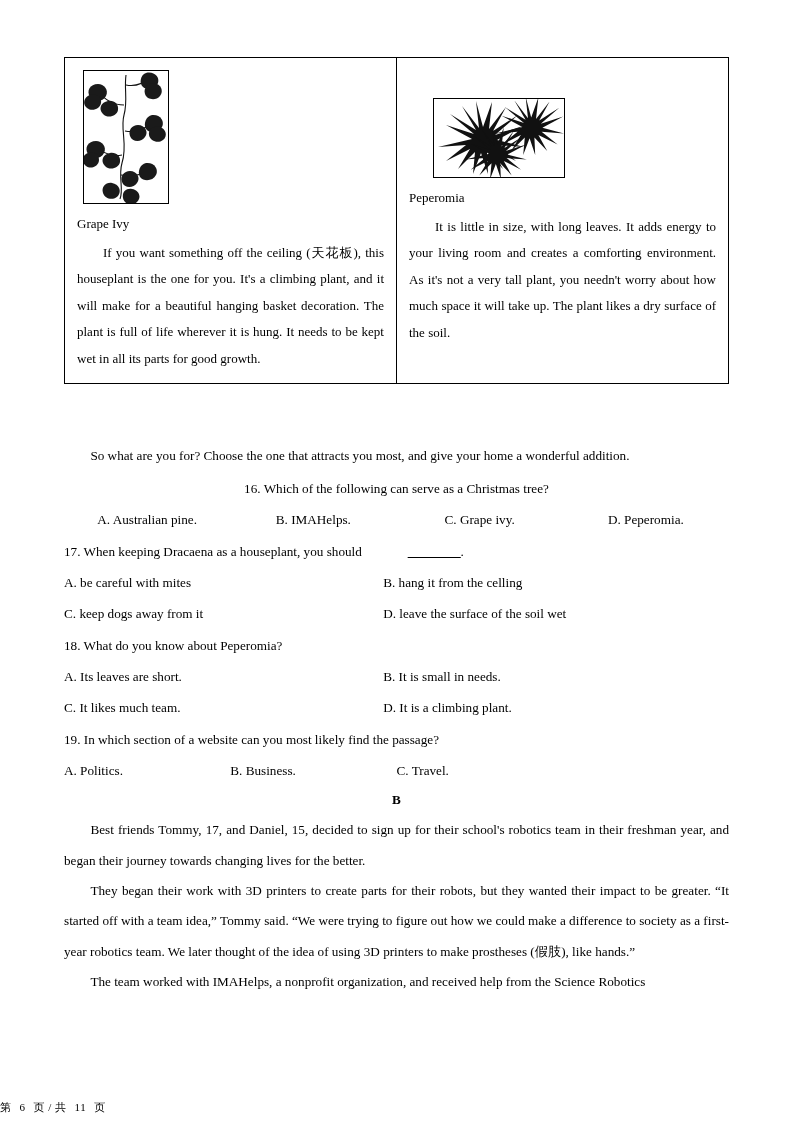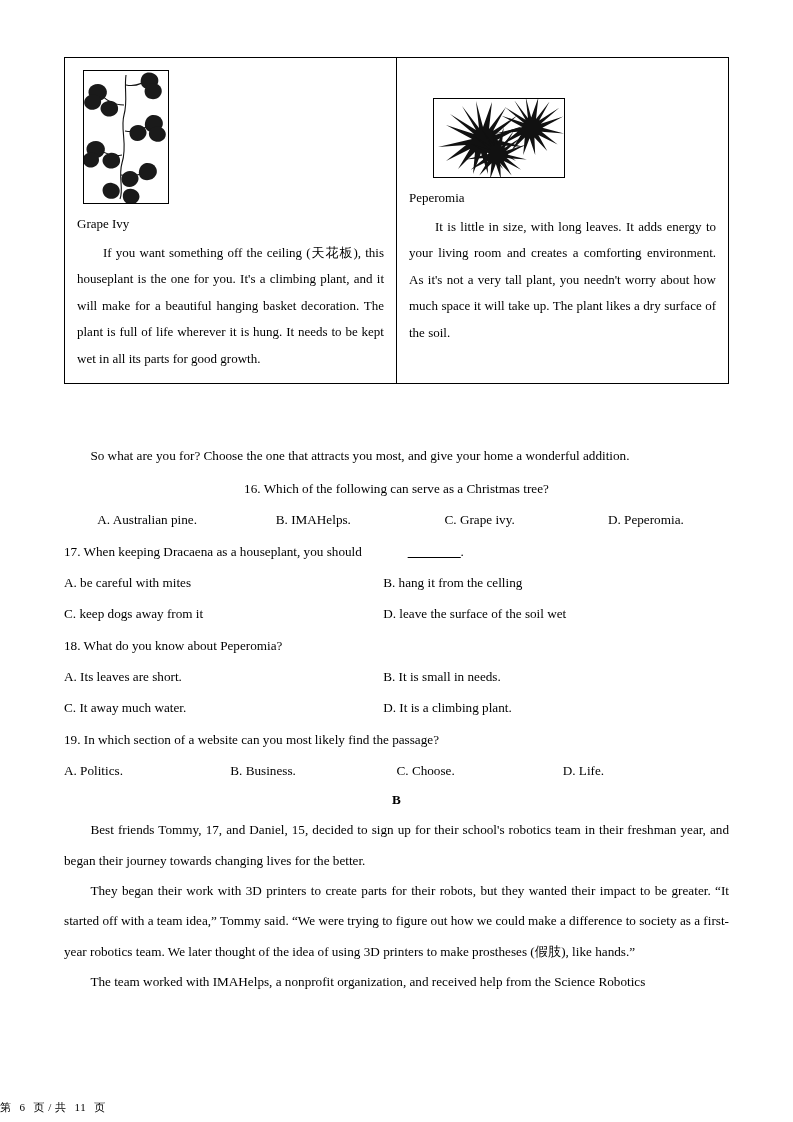--- a/index.html
+++ b/index.html
@@ -210,32 +210,31 @@
     </div>
   </div>
 
   <div class="body-block" style="top: 630px;">
     <div class="q-line">18. What do you know about Peperomia?</div>
     <div class="opt-row opt-2">
       <div><span class="opt">A. Its leaves are short.</span></div>
       <div><span class="opt">B. It is small in needs.</span></div>
     </div>
     <div class="opt-row opt-2">
-      <div><span class="opt">C. It away much water.</span></div>
+      <div><span class="opt">C. It likes much team.</span></div>
       <div><span class="opt">D. It is a climbing plant.</span></div>
     </div>
   </div>
 
   <div class="body-block" style="top: 724px;">
     <div class="q-line">19. In which section of a website can you most likely find the passage?</div>
     <div class="opt-row opt-4">
       <div><span class="opt">A. Politics.</span></div>
       <div><span class="opt">B. Business.</span></div>
-      <div><span class="opt">C. Choose.</span></div>
-      <div><span class="opt">D. Life.</span></div>
+      <div><span class="opt">C. Travel.</span></div>
     </div>
   </div>
 
   <div class="body-block" style="top: 785px;">
     <div class="section-letter">B</div>
     <p class="para">Best friends Tommy, 17, and Daniel, 15, decided to sign up for their school's robotics team in their freshman year, and began their journey towards changing lives for the better.</p>
     <p class="para">They began their work with 3D printers to create parts for their robots, but they wanted their impact to be greater. “It started off with a team idea,” Tommy said. “We were trying to figure out how we could make a difference to society as a first-year robotics team. We later thought of the idea of using 3D printers to make prostheses (假肢), like hands.”</p>
     <p class="para">The team worked with IMAHelps, a nonprofit organization, and received help from the Science Robotics</p>
   </div>
 

